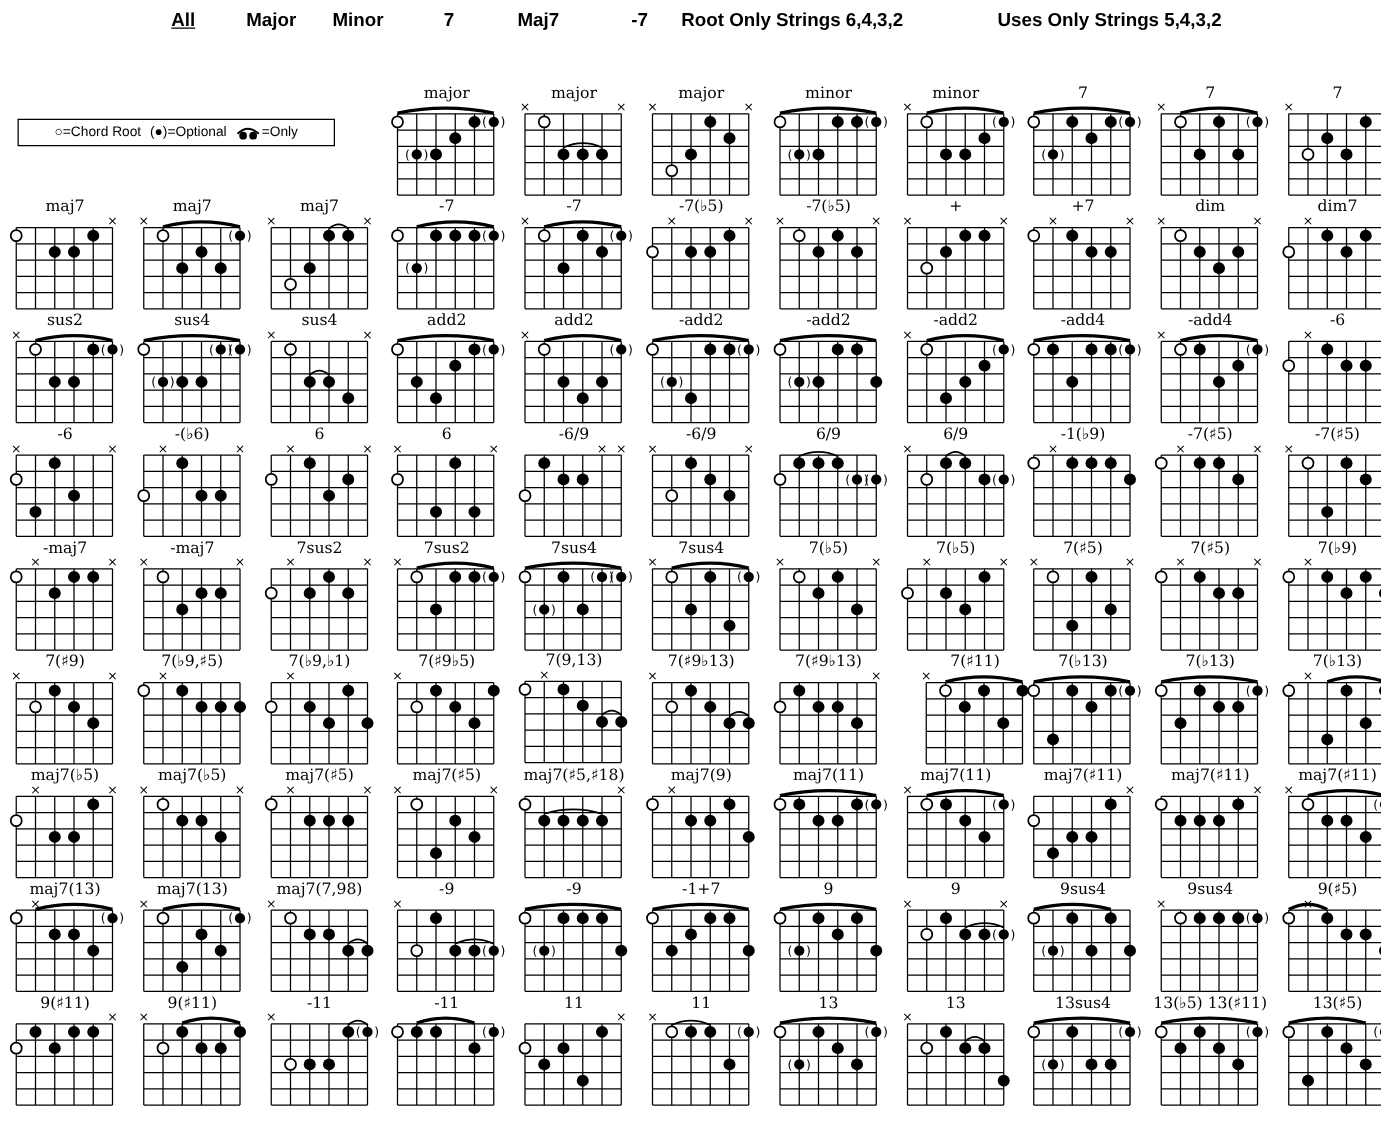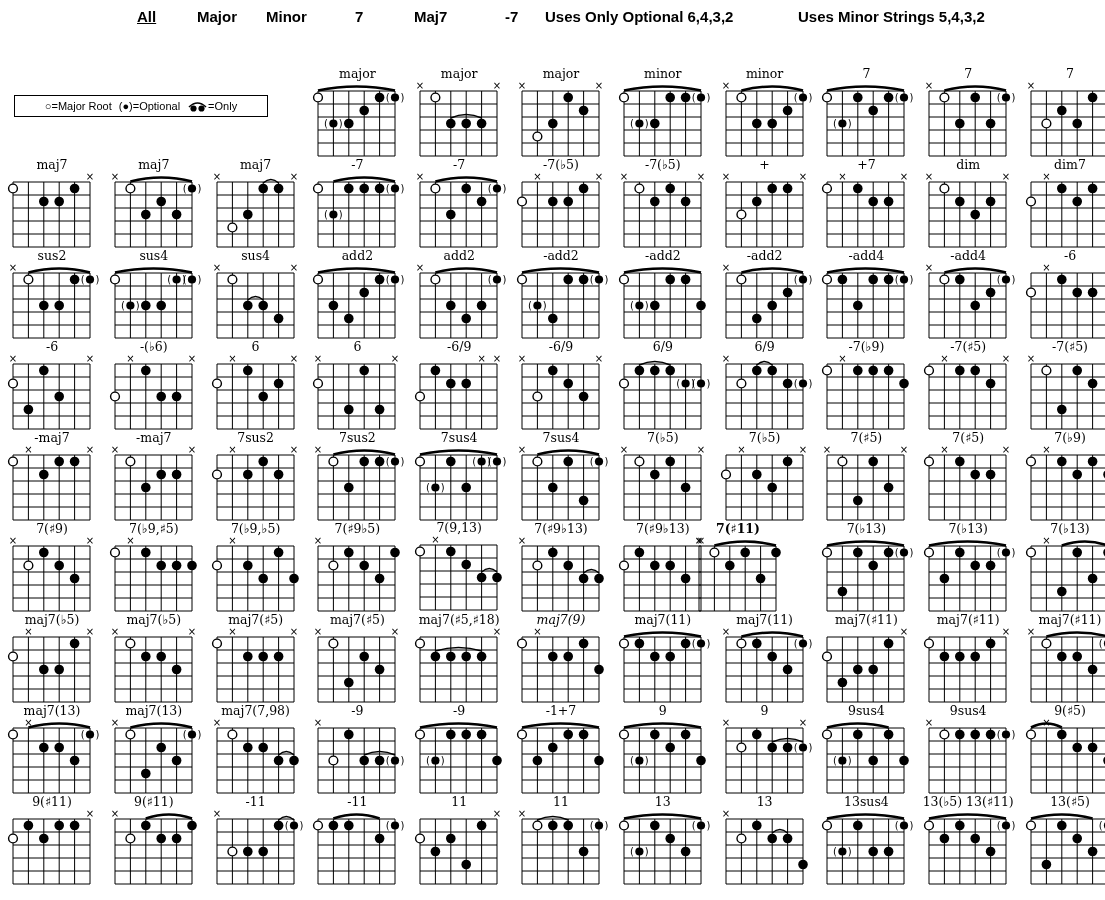--- a/index.html
+++ b/index.html
@@ -22,27 +22,27 @@
 <body>
 
 <div id="screen">
   <div id="nav">
       <span class="nav-item active" style="left: 137px;">All</span>
       <span class="nav-item" style="left: 197px;">Major</span>
       <span class="nav-item" style="left: 266px;">Minor</span>
       <span class="nav-item" style="left: 355px;">7</span>
       <span class="nav-item" style="left: 414px;">Maj7</span>
       <span class="nav-item" style="left: 505px;">-7</span>
-      <span class="nav-item" style="left: 545px;">Uses Only Optional 6,4,3,2</span>
-      <span class="nav-item" style="left: 798px;">Uses Minor Strings 5,4,3,2</span>
+      <span class="nav-item" style="left: 545px;">Root Only Strings 6,4,3,2</span>
+      <span class="nav-item" style="left: 798px;">Uses Only Strings 5,4,3,2</span>
     </div>
 
   <div class="legend">
     <span class="sym">○</span>
-      <span>=Major Root</span>
+      <span>=Chord Root</span>
     <span class="gap"></span>
     <span class="sym">(●)</span>
       <span>=Optional</span>
     <span class="gap"></span>
     <svg width="21" height="13" style="vertical-align:-2px">
       <path d="M 2 7 Q 10.5 -1 19 7" fill="none" stroke="#000" stroke-width="1.6"></path>
       <circle cx="6.5" cy="8.5" r="3.1" fill="#000"></circle>
       <circle cx="14.5" cy="8.5" r="3.1" fill="#000"></circle>
     </svg>
       <span>=Only</span>
@@ -992,21 +992,21 @@
           <circle cx="40.8" cy="16.5" r="4.8" fill="#000"></circle>
           <circle cx="56.2" cy="16.5" r="4.8" fill="#000"></circle>
           <circle cx="25.4" cy="29.5" r="4.4" fill="#fff" stroke="#000" stroke-width="1.4"></circle>
           <circle cx="71.6" cy="29.5" r="4.8" fill="#000"></circle>
           <circle cx="87" cy="29.5" r="4.1" fill="#000"></circle>
           <text x="79.6" y="32.9" text-anchor="middle" font-size="10" fill="#000">(</text>
           <text x="94.4" y="32.9" text-anchor="middle" font-size="10" fill="#000">)</text>
         </svg>
       </div>
       <div class="chord" style="left: 816.4px; top: 339px;">
-        <div class="ctitle">-7(♭9)</div>
+        <div class="ctitle">-1(♭9)</div>
         <svg width="97" height="78" class="cgrid">
           <line x1="10" y1="10" x2="87" y2="10" stroke="#000" stroke-width="1"></line>
           <line x1="10" y1="23" x2="87" y2="23" stroke="#000" stroke-width="1"></line>
           <line x1="10" y1="36" x2="87" y2="36" stroke="#000" stroke-width="1"></line>
           <line x1="10" y1="49" x2="87" y2="49" stroke="#000" stroke-width="1"></line>
           <line x1="10" y1="62" x2="87" y2="62" stroke="#000" stroke-width="1"></line>
           <line x1="10" y1="75" x2="87" y2="75" stroke="#000" stroke-width="1"></line>
           <line x1="10" y1="10" x2="10" y2="75" stroke="#000" stroke-width="1"></line>
           <line x1="25.4" y1="10" x2="25.4" y2="75" stroke="#000" stroke-width="1"></line>
           <line x1="40.8" y1="10" x2="40.8" y2="75" stroke="#000" stroke-width="1"></line>
@@ -1373,21 +1373,21 @@
           <line x1="87" y1="10" x2="87" y2="75" stroke="#000" stroke-width="1"></line>
           <text x="25.4" y="8" text-anchor="middle" font-size="10" fill="#000">×</text>
           <circle cx="10" cy="16.5" r="4.4" fill="#fff" stroke="#000" stroke-width="1.4"></circle>
           <circle cx="40.8" cy="16.5" r="4.8" fill="#000"></circle>
           <circle cx="56.2" cy="29.5" r="4.8" fill="#000"></circle>
           <circle cx="71.6" cy="29.5" r="4.8" fill="#000"></circle>
           <circle cx="87" cy="29.5" r="4.8" fill="#000"></circle>
         </svg>
       </div>
       <div class="chord" style="left: 205.6px; top: 521px;">
-        <div class="ctitle">7(♭9,♭5)</div>
+        <div class="ctitle">7(♭9,♭1)</div>
         <svg width="97" height="78" class="cgrid">
           <line x1="10" y1="10" x2="87" y2="10" stroke="#000" stroke-width="1"></line>
           <line x1="10" y1="23" x2="87" y2="23" stroke="#000" stroke-width="1"></line>
           <line x1="10" y1="36" x2="87" y2="36" stroke="#000" stroke-width="1"></line>
           <line x1="10" y1="49" x2="87" y2="49" stroke="#000" stroke-width="1"></line>
           <line x1="10" y1="62" x2="87" y2="62" stroke="#000" stroke-width="1"></line>
           <line x1="10" y1="75" x2="87" y2="75" stroke="#000" stroke-width="1"></line>
           <line x1="10" y1="10" x2="10" y2="75" stroke="#000" stroke-width="1"></line>
           <line x1="25.4" y1="10" x2="25.4" y2="75" stroke="#000" stroke-width="1"></line>
           <line x1="40.8" y1="10" x2="40.8" y2="75" stroke="#000" stroke-width="1"></line>
@@ -1489,21 +1489,21 @@
           <line x1="71.6" y1="10" x2="71.6" y2="75" stroke="#000" stroke-width="1"></line>
           <line x1="87" y1="10" x2="87" y2="75" stroke="#000" stroke-width="1"></line>
           <text x="87" y="8" text-anchor="middle" font-size="10" fill="#000">×</text>
           <circle cx="25.4" cy="16.5" r="4.8" fill="#000"></circle>
           <circle cx="10" cy="29.5" r="4.4" fill="#fff" stroke="#000" stroke-width="1.4"></circle>
           <circle cx="40.8" cy="29.5" r="4.8" fill="#000"></circle>
           <circle cx="56.2" cy="29.5" r="4.8" fill="#000"></circle>
           <circle cx="71.6" cy="42.5" r="4.8" fill="#000"></circle>
         </svg>
       </div>
-      <div class="chord" style="left: 688px; top: 521px; font-weight: bold;">
+      <div class="chord" style="left: 730px; top: 521px;">
         <div class="ctitle">7(♯11)</div>
         <svg width="97" height="78" class="cgrid">
           <line x1="10" y1="10" x2="87" y2="10" stroke="#000" stroke-width="1"></line>
           <line x1="10" y1="23" x2="87" y2="23" stroke="#000" stroke-width="1"></line>
           <line x1="10" y1="36" x2="87" y2="36" stroke="#000" stroke-width="1"></line>
           <line x1="10" y1="49" x2="87" y2="49" stroke="#000" stroke-width="1"></line>
           <line x1="10" y1="62" x2="87" y2="62" stroke="#000" stroke-width="1"></line>
           <line x1="10" y1="75" x2="87" y2="75" stroke="#000" stroke-width="1"></line>
           <line x1="10" y1="10" x2="10" y2="75" stroke="#000" stroke-width="1"></line>
           <line x1="25.4" y1="10" x2="25.4" y2="75" stroke="#000" stroke-width="1"></line>
@@ -1705,21 +1705,21 @@
           <line x1="87" y1="10" x2="87" y2="75" stroke="#000" stroke-width="1"></line>
           <text x="87" y="8" text-anchor="middle" font-size="10" fill="#000">×</text>
           <path d="M 25.4 24 Q 48.5 17 71.6 24" fill="none" stroke="#000" stroke-width="1.4"></path>
           <circle cx="10" cy="16.5" r="4.4" fill="#fff" stroke="#000" stroke-width="1.4"></circle>
           <circle cx="25.4" cy="29.5" r="4.8" fill="#000"></circle>
           <circle cx="40.8" cy="29.5" r="4.8" fill="#000"></circle>
           <circle cx="56.2" cy="29.5" r="4.8" fill="#000"></circle>
           <circle cx="71.6" cy="29.5" r="4.8" fill="#000"></circle>
         </svg>
       </div>
-      <div class="chord" style="left: 511px; top: 612px; font-style: italic;">
+      <div class="chord" style="left: 511px; top: 612px;">
         <div class="ctitle">maj7(9)</div>
         <svg width="97" height="78" class="cgrid">
           <line x1="10" y1="10" x2="87" y2="10" stroke="#000" stroke-width="1"></line>
           <line x1="10" y1="23" x2="87" y2="23" stroke="#000" stroke-width="1"></line>
           <line x1="10" y1="36" x2="87" y2="36" stroke="#000" stroke-width="1"></line>
           <line x1="10" y1="49" x2="87" y2="49" stroke="#000" stroke-width="1"></line>
           <line x1="10" y1="62" x2="87" y2="62" stroke="#000" stroke-width="1"></line>
           <line x1="10" y1="75" x2="87" y2="75" stroke="#000" stroke-width="1"></line>
           <line x1="10" y1="10" x2="10" y2="75" stroke="#000" stroke-width="1"></line>
           <line x1="25.4" y1="10" x2="25.4" y2="75" stroke="#000" stroke-width="1"></line>

